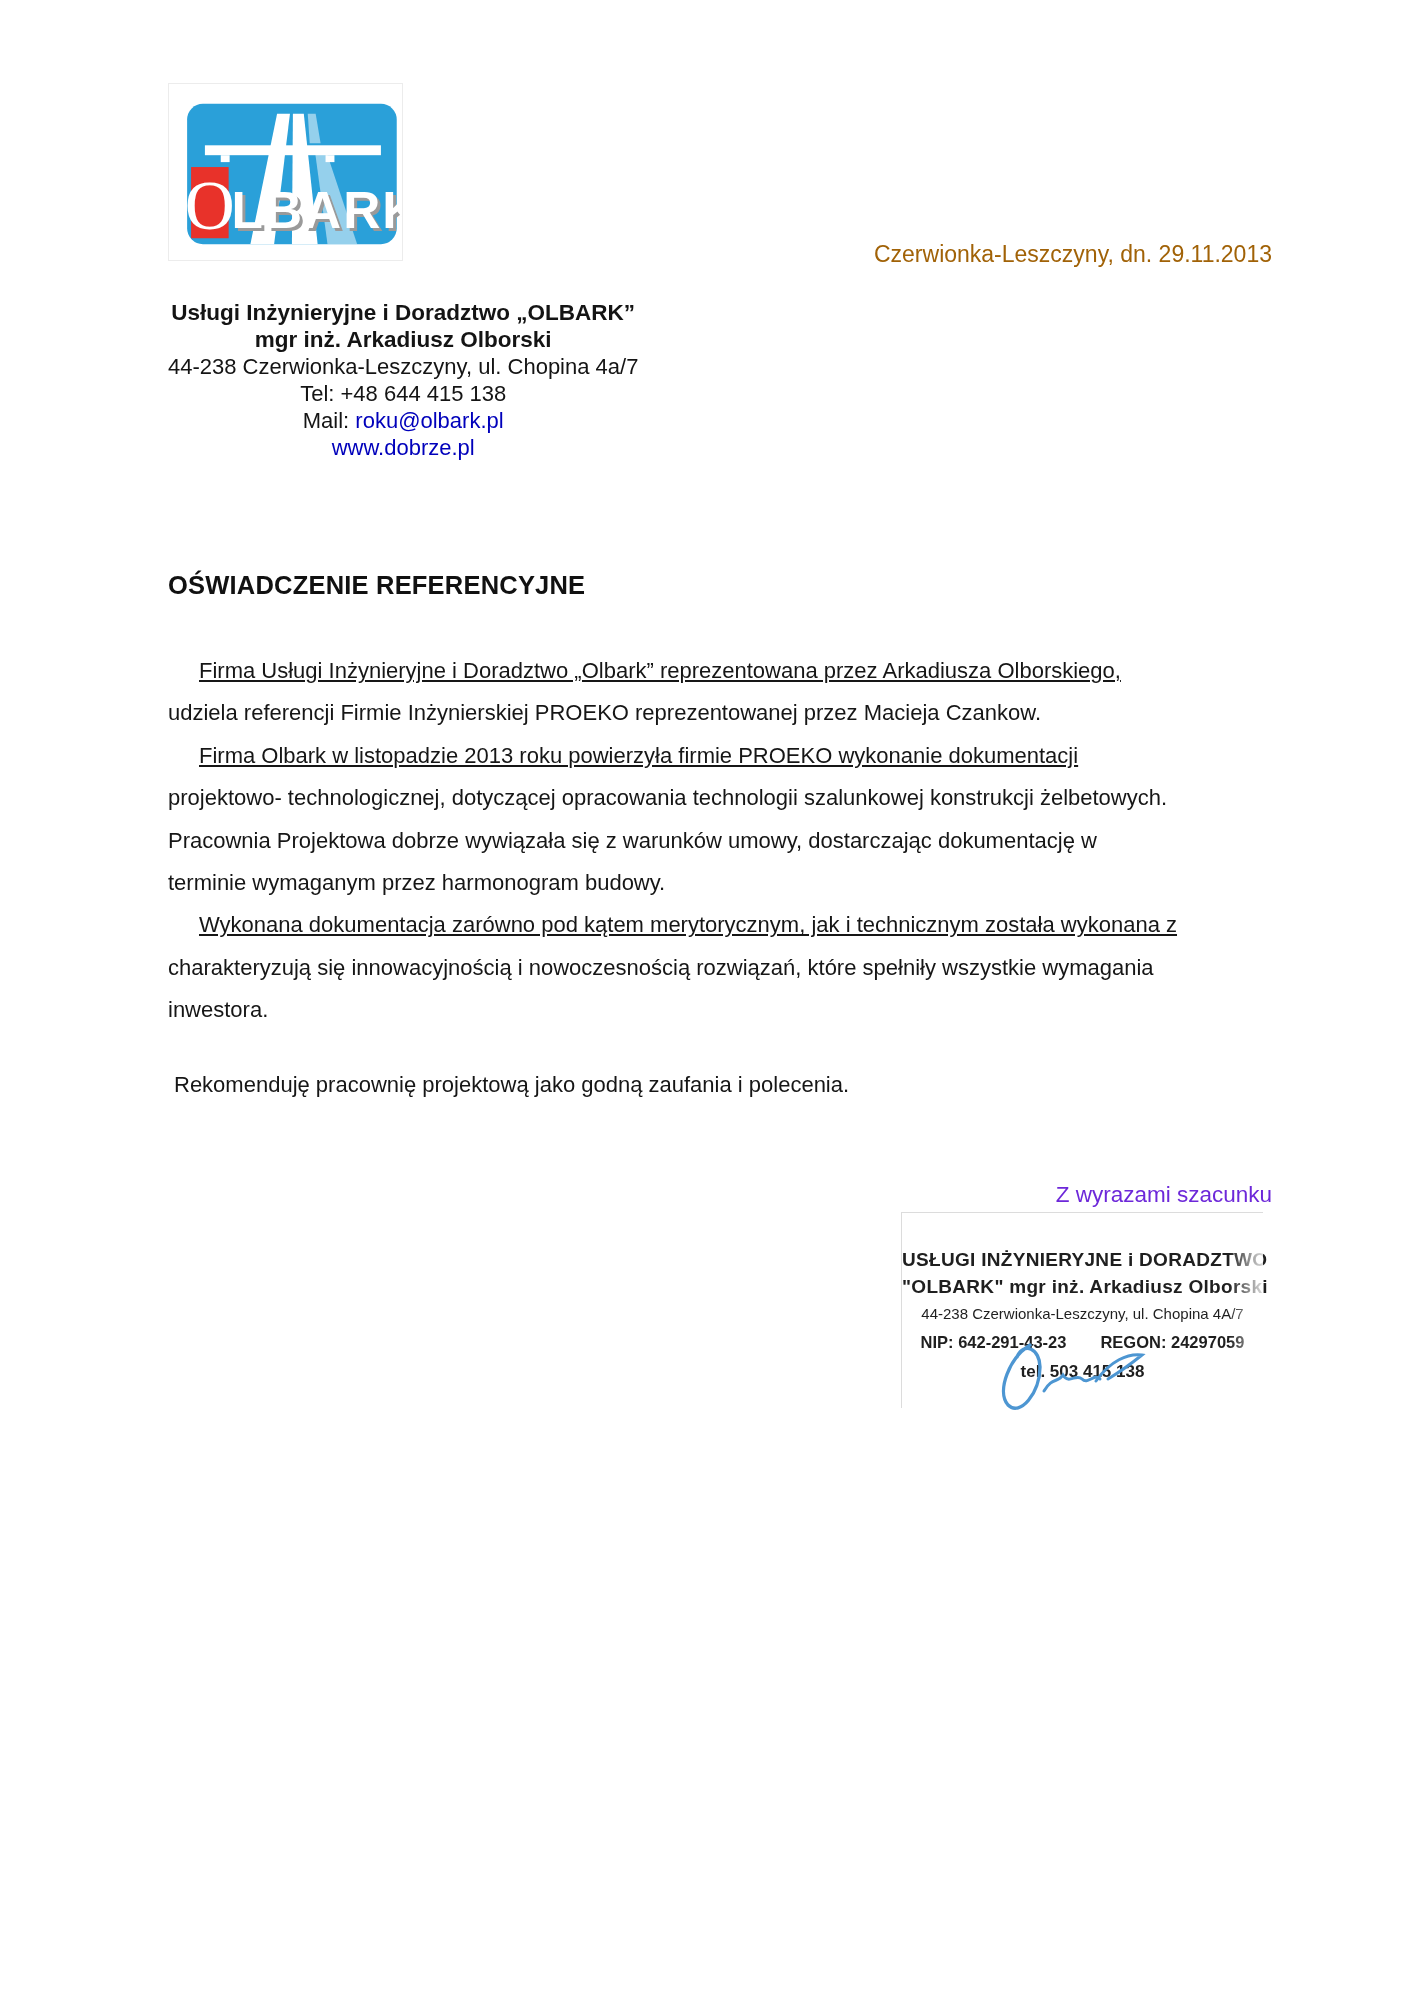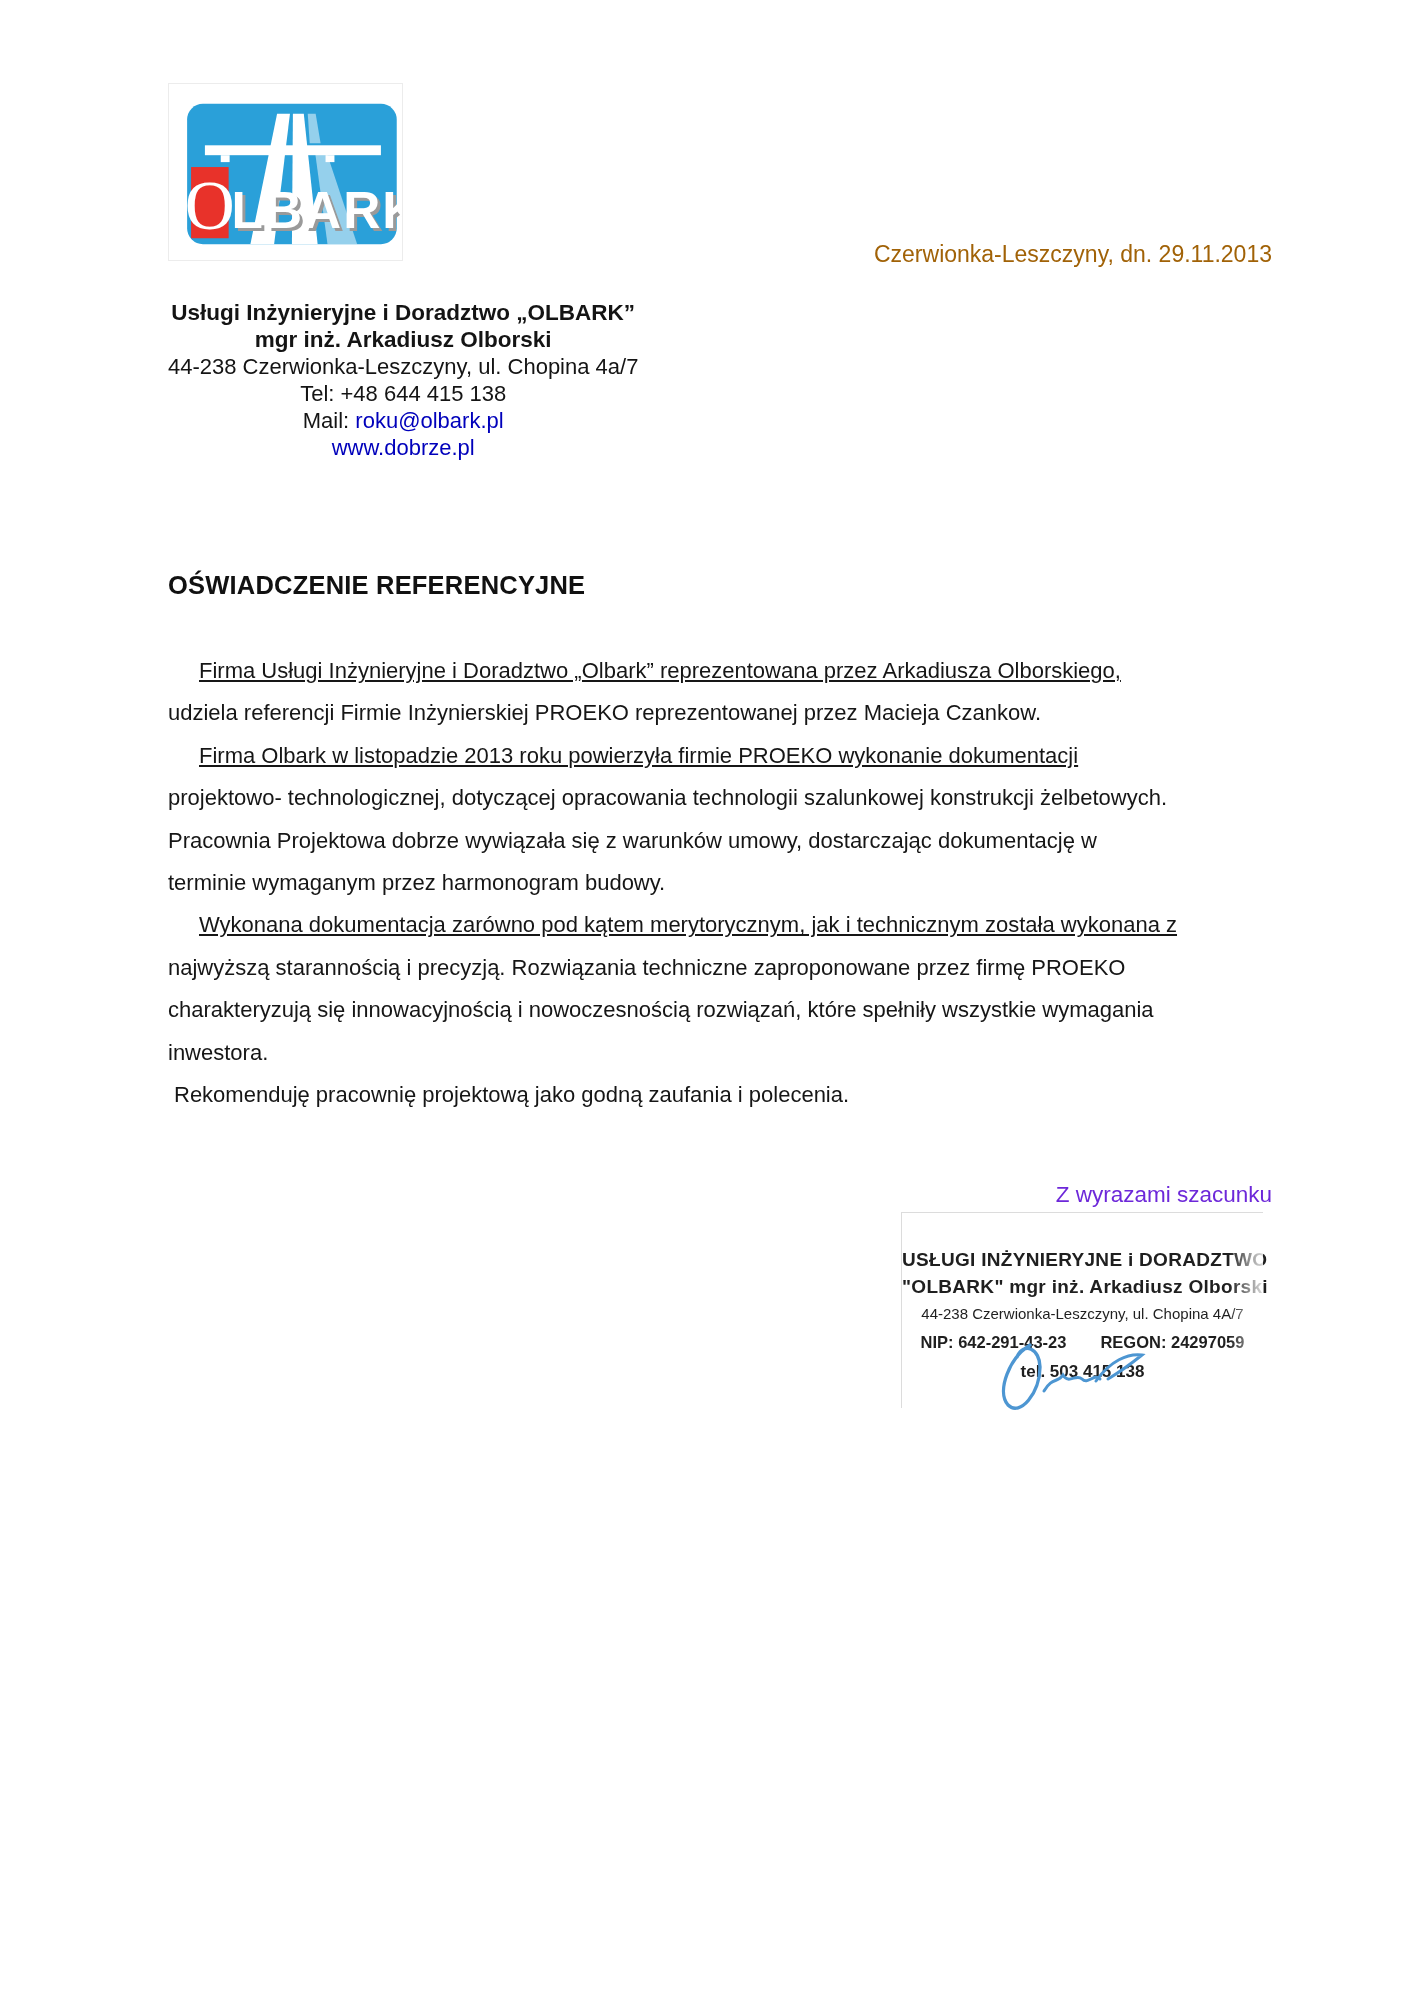--- a/index.html
+++ b/index.html
@@ -66,21 +66,21 @@
   .body-text {
     position: absolute;
     left: 168px; top: 650px;
     width: 1100px;
     font-size: 22px;
     line-height: 42.4px;
     color: #161616;
   }
   .body-text .line { white-space: nowrap; }
   .body-text .indent { padding-left: 31px; text-decoration: underline; }
-  .body-text .indent-small { padding-left: 6px; }
+  .body-text .indent-small { padding-left: 6px; margin-top: 32px; }
 
   
   .closing {
     position: absolute;
     left: 700px; top: 1182px;
     width: 572px;
     text-align: right;
     font-size: 22.5px;
     color: #6d28d9;
   }
@@ -178,21 +178,20 @@
   <div class="doc-title">OŚWIADCZENIE REFERENCYJNE</div>
 
   <div class="body-text">
     <div class="line indent">Firma Usługi Inżynieryjne i Doradztwo „Olbark” reprezentowana przez Arkadiusza Olborskiego,</div>
     <div class="line">udziela referencji Firmie Inżynierskiej PROEKO reprezentowanej przez Macieja Czankow.</div>
     <div class="line indent">Firma Olbark w listopadzie 2013 roku powierzyła firmie PROEKO wykonanie dokumentacji</div>
     <div class="line">projektowo- technologicznej, dotyczącej opracowania technologii szalunkowej konstrukcji żelbetowych.</div>
     <div class="line">Pracownia Projektowa dobrze wywiązała się z warunków umowy, dostarczając dokumentację w</div>
     <div class="line">terminie wymaganym przez harmonogram budowy.</div>
     <div class="line indent">Wykonana dokumentacja zarówno pod kątem merytorycznym, jak i technicznym została wykonana z</div>
-    <div class="line">najwyższą starannością i precyzją. Rozwiązania techniczne zaproponowane przez firmę PROEKO</div>
     <div class="line">charakteryzują się innowacyjnością i nowoczesnością rozwiązań, które spełniły wszystkie wymagania</div>
     <div class="line">inwestora.</div>
     <div class="line indent-small">Rekomenduję pracownię projektową jako godną zaufania i polecenia.</div>
   </div>
 
   <div class="closing">Z wyrazami szacunku</div>
 
   <div class="stamp">
     <div class="stamp-line1">USŁUGI INŻYNIERYJNE i DORADZTWO</div>
     <div class="stamp-line2">"OLBARK" mgr inż. Arkadiusz Olborski</div>

